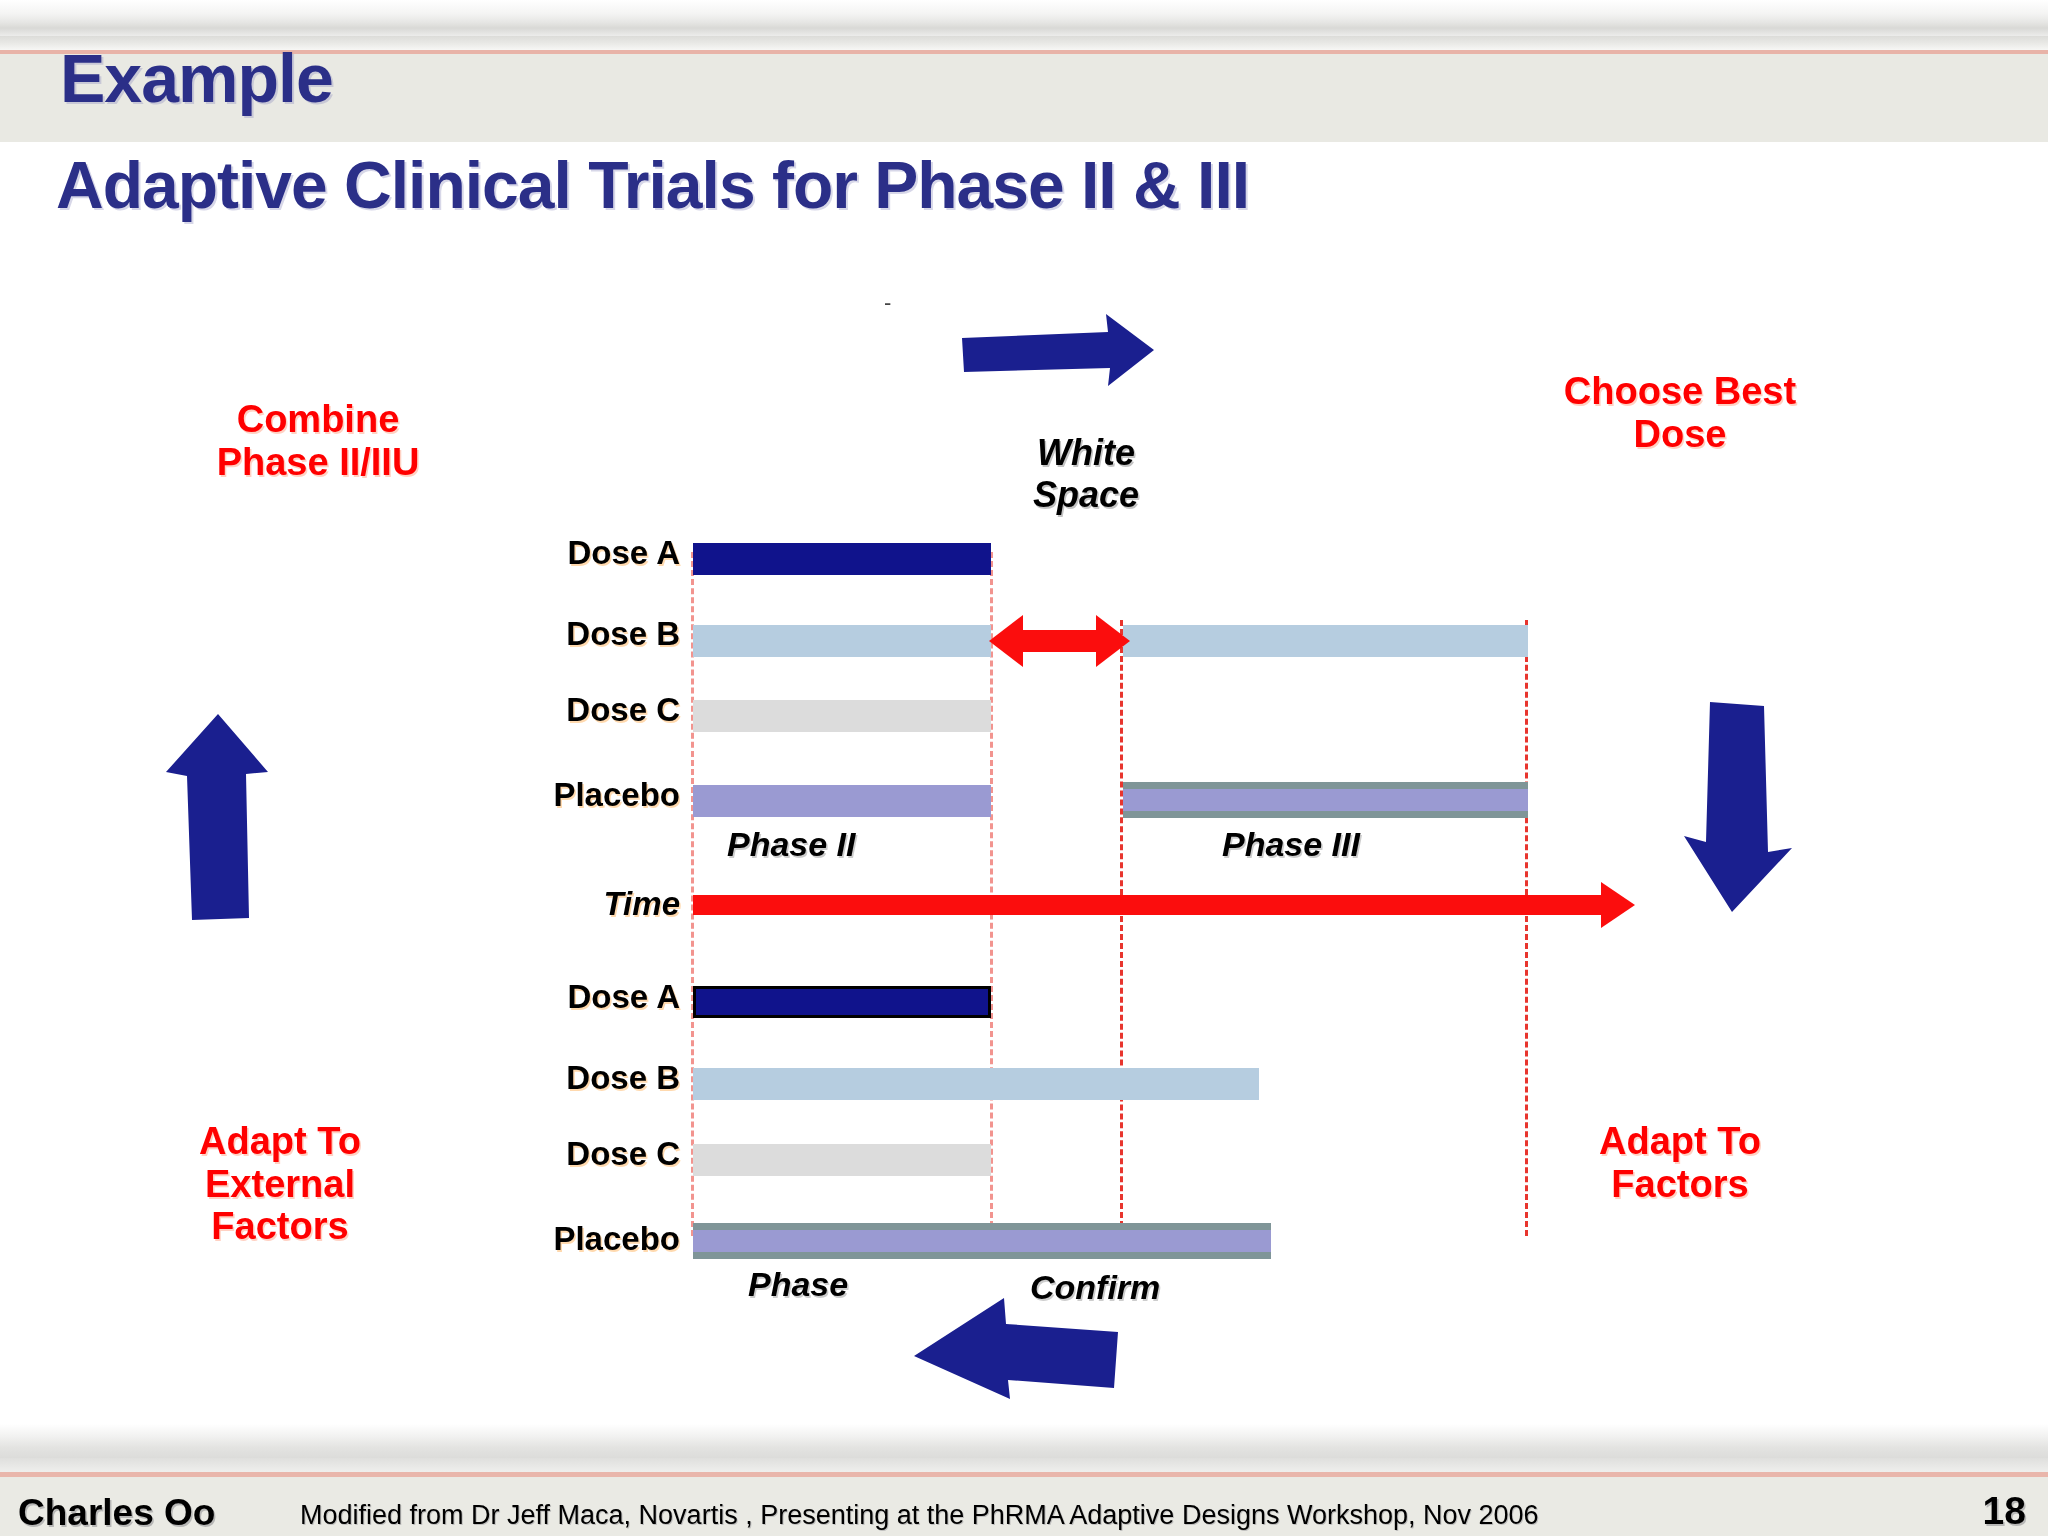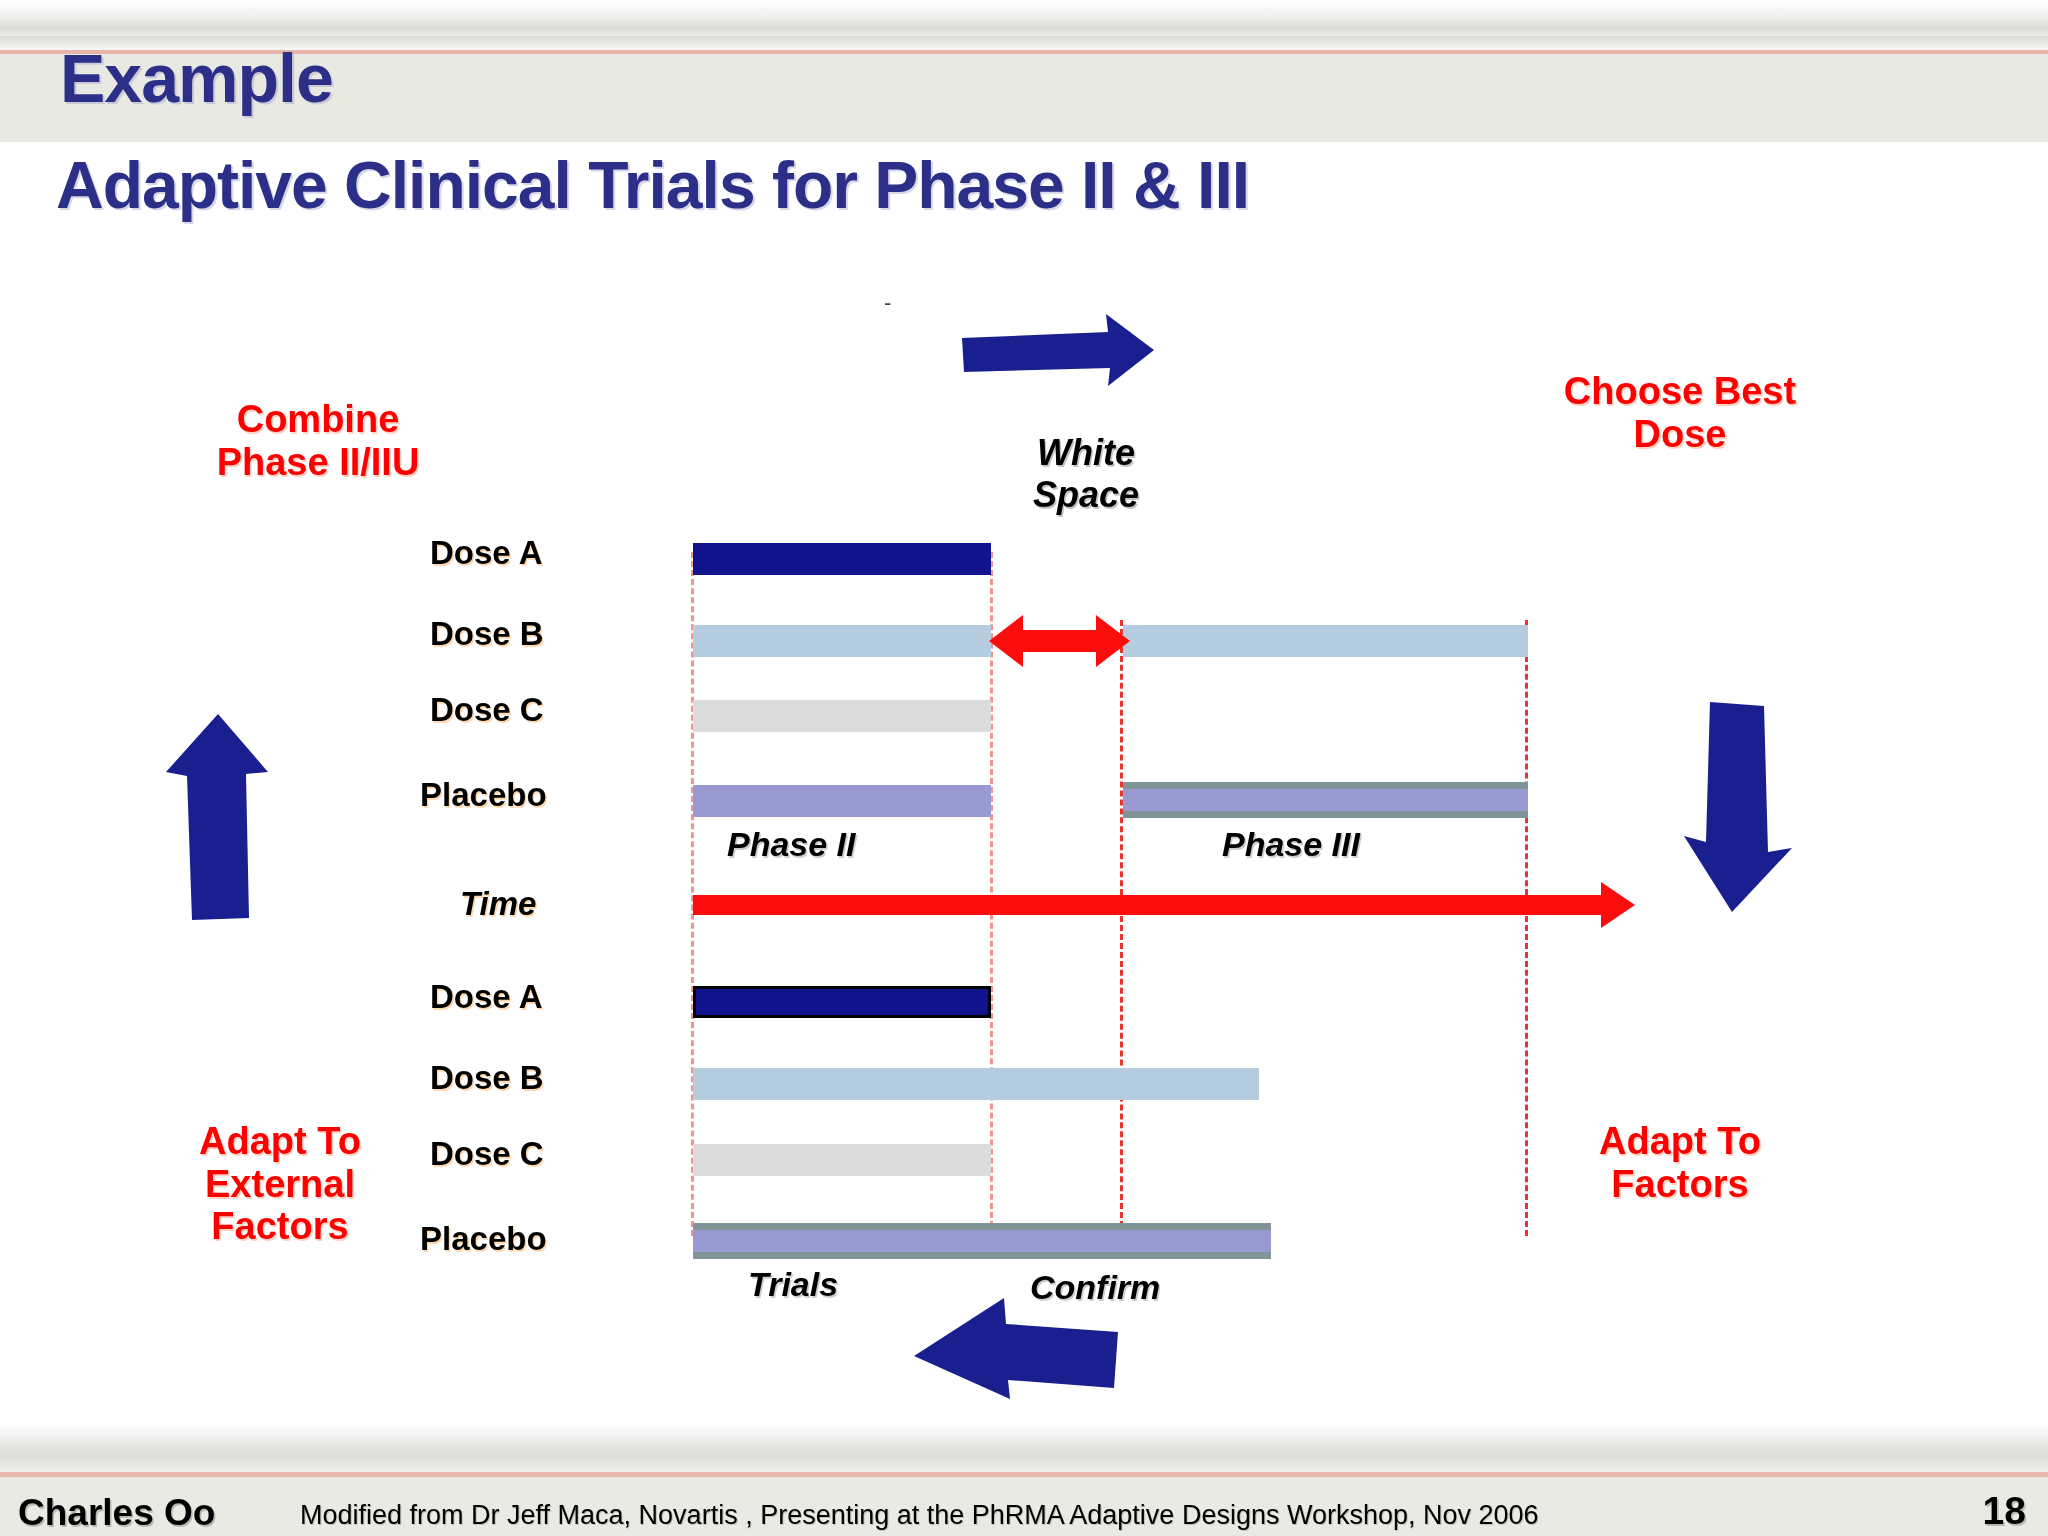--- a/index.html
+++ b/index.html
@@ -46,21 +46,21 @@
     text-shadow:2px 2px 0 rgba(140,140,190,.35);
     white-space:nowrap;
   }
 
   
   .chart{position:absolute;left:0;top:0;width:2048px;height:1536px;}
 
   .row-label{
     position:absolute;
     font-size:33px;font-weight:bold;color:#000000;
-    text-align:left;white-space:nowrap;
+    text-align:right;white-space:nowrap;
     text-shadow:1.5px 1.5px 0 rgba(255,210,160,.85);
   }
   .row-label.italic{font-style:italic;font-weight:bold;}
 
   .bar{position:absolute;}
 
   .vline{
     position:absolute;width:0;
     border-left:3px dashed #e8352e;
   }
@@ -245,21 +245,21 @@
 
     <div class="row-label" style="left:430px;top:1059px;width:250px;">Dose B</div>
     <div class="bar" style="left:693px;top:1068px;width:566px;height:32px;background:#b6cde0;"></div>
 
     <div class="row-label" style="left:430px;top:1135px;width:250px;">Dose C</div>
     <div class="bar" style="left:693px;top:1144px;width:298px;height:32px;background:#dcdcdc;"></div>
 
     <div class="row-label" style="left:420px;top:1220px;width:260px;">Placebo</div>
     <div class="bar" style="left:693px;top:1223px;width:578px;height:36px;background:#9a9ad2;border-top:7px solid #7f9598;border-bottom:7px solid #7f9598;box-sizing:border-box;"></div>
 
-    <div class="phase-txt" style="left:748px;top:1265px;">Trials</div>
+    <div class="phase-txt" style="left:748px;top:1265px;">Phase</div>
     <div class="phase-txt" style="left:1030px;top:1268px;">Confirm</div>
 
   </div>
 
   <div class="foot-band1"></div>
   <div class="foot-band2"></div>
   <div class="foot-rule"></div>
   <div class="foot-band3"></div>
 
   <div class="foot-author">Charles Oo</div>

